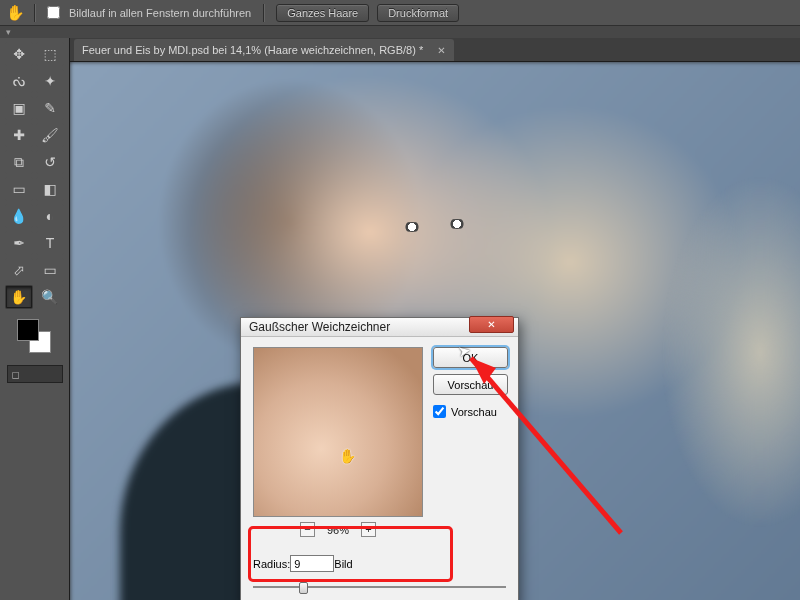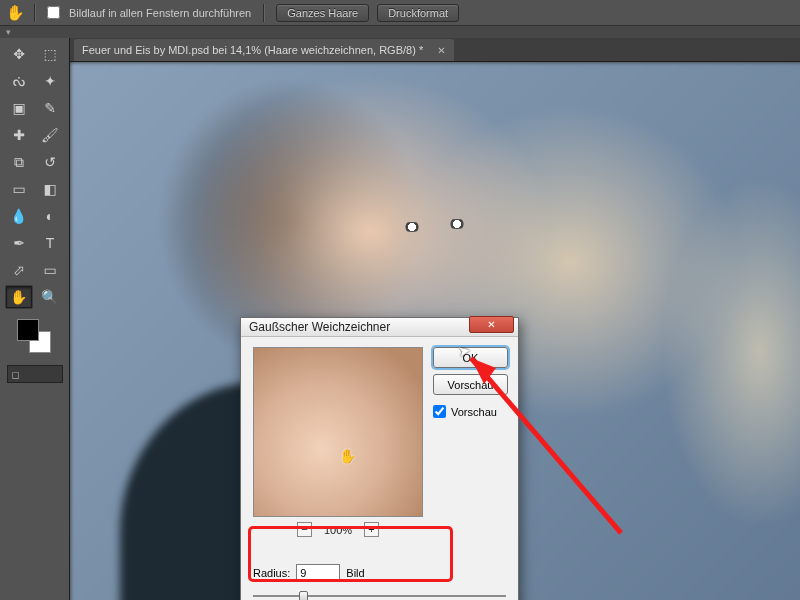--- a/index.html
+++ b/index.html
@@ -57,21 +57,21 @@
       radial-gradient(ellipse 120px 120px at 40% 60%, #f1d2ba 0%, #d8b095 55%, #b88a6a 100%);
       position:relative;}
   .hand-cursor { position:absolute; left:85px; top:100px; font-size:14px; color:#444; text-shadow:0 0 2px #fff;}
   .zoomrow { display:flex; align-items:center; justify-content:center; gap:12px; margin-top:5px; color:#222;}
   .zbtn { width:15px; height:15px; border:1px solid #888; background:#f5f5f5; text-align:center; line-height:12px; font-size:11px;}
   .btns { flex:1; display:flex; flex-direction:column; gap:6px; align-items:stretch;}
   .dlgbtn { height:21px; border:1px solid #707070; border-radius:3px; background:linear-gradient(#fdfdfd,#e5e5e5); font-size:11px; color:#000; display:flex; align-items:center; justify-content:center;}
   .dlgbtn.primary { box-shadow: 0 0 0 2px #79b7e7; }
   .chkrow { display:flex; align-items:center; gap:5px; color:#000; margin-top:4px;}
   .footer { padding:6px 12px 12px 12px;}
-  .radiusrow { display:flex; align-items:center; gap:6px; color:#000;margin-top:9px;}
+  .radiusrow { display:flex; align-items:center; color:#000;}
   .radiusrow input[type=text] { width:44px; height:17px; border:1px solid #7a7a7a; padding:0 3px; font-size:11px;}
   .slider { margin-top:8px; position:relative; height:14px;}
   .slider .track { position:absolute; left:0; right:0; top:6px; height:2px; background:#8c8c8c;}
   .slider .thumb { position:absolute; top:2px; width:9px; height:12px; background:linear-gradient(#fafafa,#cfcfcf); border:1px solid #6b6b6b; border-radius:2px;}
   
   .hlbox { position:absolute; left:178px; top:464px; width:205px; height:56px; border:3px solid #f21c1c; border-radius:5px; pointer-events:none;}
   .arrow-svg { position:absolute; left:366px; top:276px; width:220px; height:220px; pointer-events:none;}
   .cursor-img { position:absolute; left:388px; top:280px; color:#fff; font-size:15px; transform:rotate(-10deg); text-shadow:0 0 2px #000;}
 </style>
 </head>
@@ -147,21 +147,21 @@
             <span class="spacer"></span>
             <div class="closebtn">✕</div>
           </div>
           <div class="dlgbody">
             <div class="preview">
               <div class="pvimg">
                 <span class="hand-cursor">✋</span>
               </div>
               <div class="zoomrow">
                 <div class="zbtn">−</div>
-                <span>100%</span>
+                <span>96%</span>
                 <div class="zbtn">+</div>
               </div>
             </div>
             <div class="btns">
               <button class="dlgbtn primary">OK</button>
               <button class="dlgbtn">Vorschau</button>
               <label class="chkrow">
                 <input type="checkbox" checked="" style="">
                 <span>Vorschau</span>
               </label>

